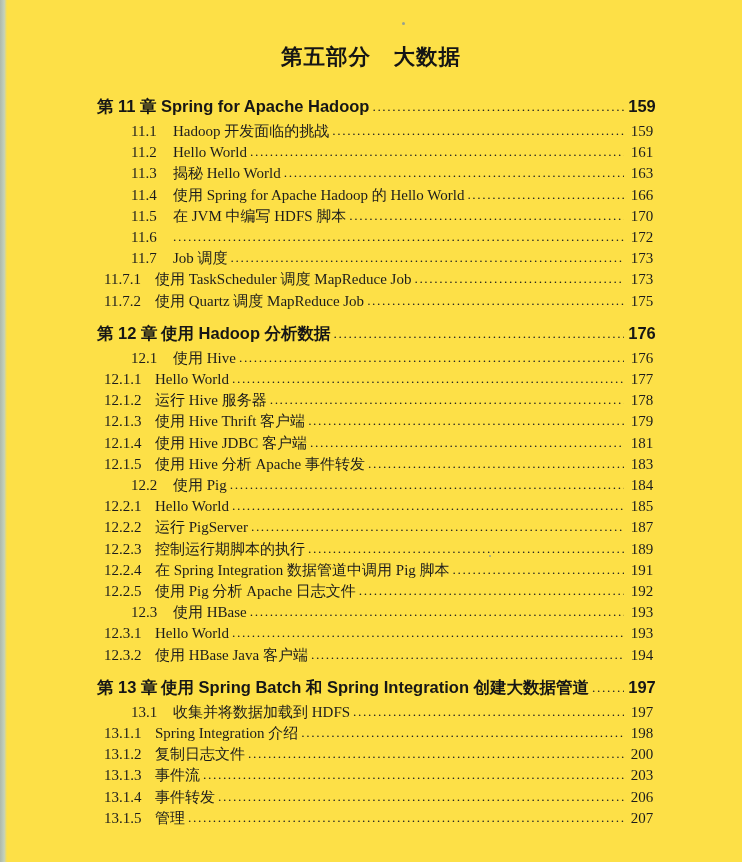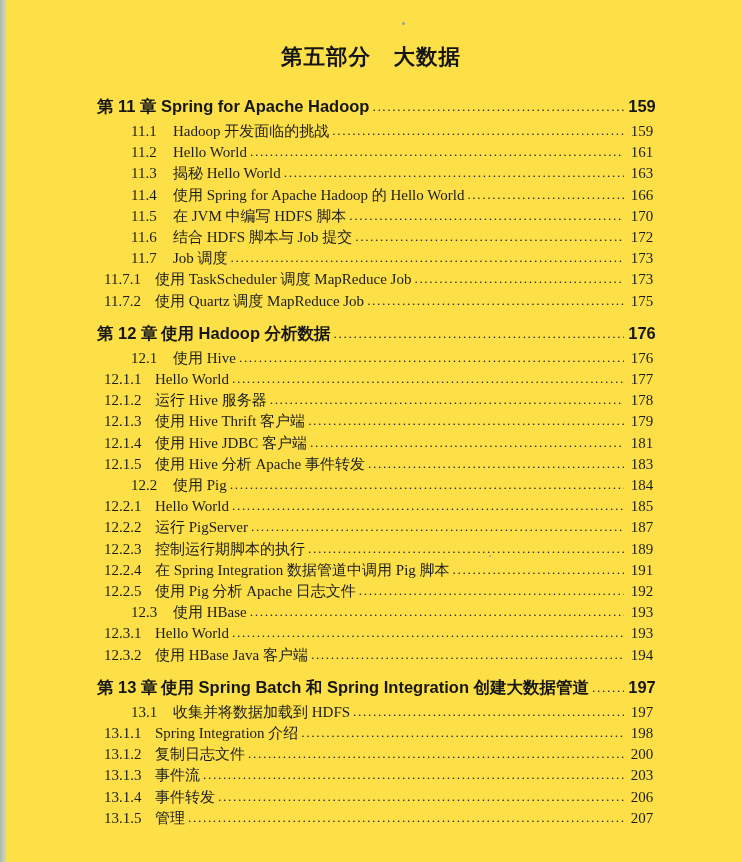--- a/index.html
+++ b/index.html
@@ -153,21 +153,20 @@
     <span class="entry-page">166</span>
   </div>
       <div class="toc-row section">
     <span class="entry-num">11.5</span>
     <span class="entry-title">在 JVM 中编写 HDFS 脚本</span>
     <span class="leader-dots"></span>
     <span class="entry-page">170</span>
   </div>
       <div class="toc-row section">
     <span class="entry-num">11.6</span>
-    <span class="entry-title">结合 HDFS 脚本与 Job 提交</span>
     <span class="leader-dots"></span>
     <span class="entry-page">172</span>
   </div>
       <div class="toc-row section">
     <span class="entry-num">11.7</span>
     <span class="entry-title">Job 调度</span>
     <span class="leader-dots"></span>
     <span class="entry-page">173</span>
   </div>
       <div class="toc-row subsection">

